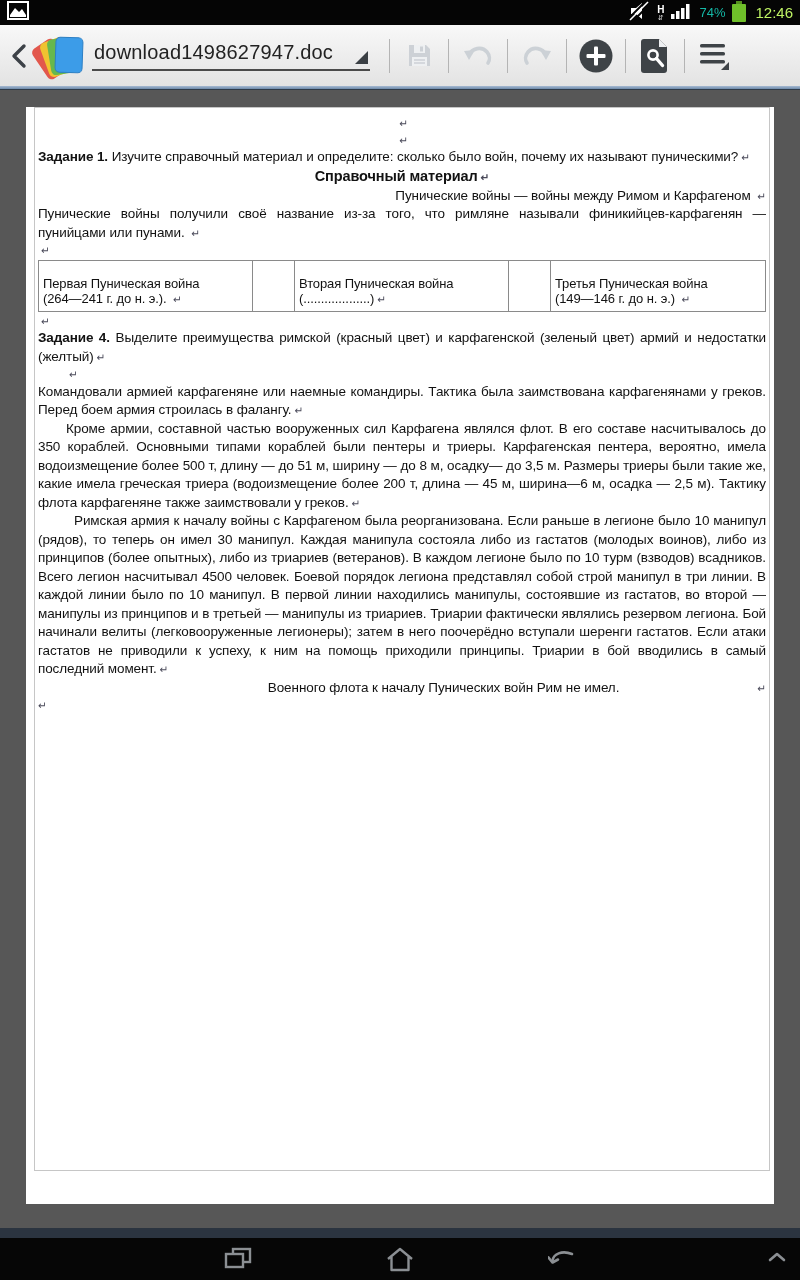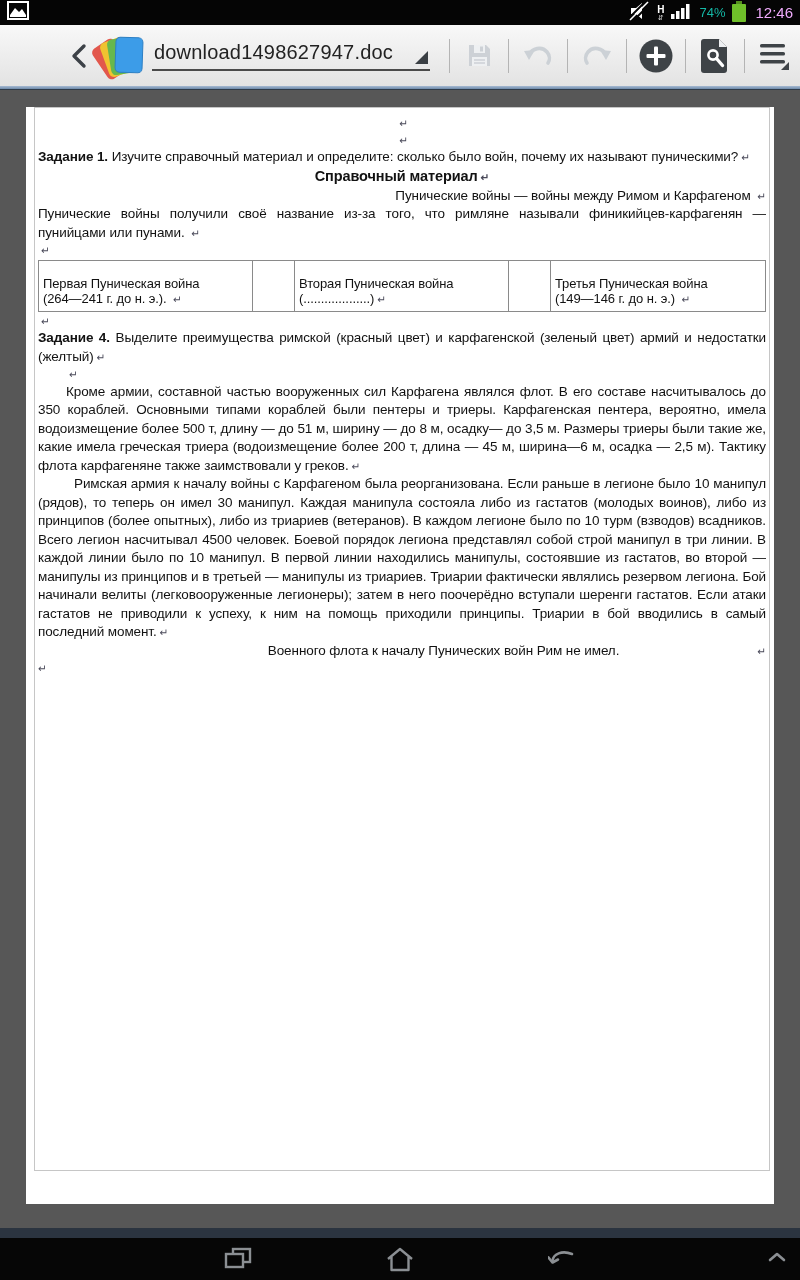--- a/index.html
+++ b/index.html
@@ -4,29 +4,29 @@
 <style>
   * { margin:0; padding:0; box-sizing:border-box; }
   html,body { width:800px; height:1280px; background:#000; overflow:hidden; }
   body { font-family:"Liberation Sans", sans-serif; }
   .screen { width:800px; height:1280px; position:relative; }
 
   
   .status-bar { height:25px; background:#050505; display:flex; align-items:center; justify-content:space-between; padding:0 7px; }
   .sb-right { display:flex; align-items:center; gap:7px; }
   .sb-pct { color:#14b8a6; font-size:13px; }
-  .sb-time { color:#f0abfc; font-size:15px; margin-left:2px; }
+  .sb-time { color:#bef264; font-size:15px; margin-left:2px; }
   .h-ind { display:flex; flex-direction:column; align-items:center; line-height:1; color:#fff; }
   .h-ind .h-letter { font-size:10px; font-weight:bold; }
   .h-ind .h-arrows { font-size:7px; color:#cfcfcf; margin-top:-1px; }
   .bat { width:14px; height:18px; background:#6fbf2a; border-radius:1px; position:relative; margin-top:1px; }
   .bat::before { content:""; position:absolute; top:-3px; left:4px; width:6px; height:3px; background:#55901f; }
 
   
-  .toolbar { height:61px; background:linear-gradient(#f8f8f8,#e3e3e3); display:flex; align-items:center; padding:4px 6px;justify-content:flex-end; }
+  .toolbar { height:61px; background:linear-gradient(#f8f8f8,#e3e3e3); display:flex; align-items:center; padding:4px 6px; }
   .blue-strip { height:4px; background:linear-gradient(#a7bbd3,#6d89a9); border-bottom:1px solid #2e3a48; }
   .tb-back { padding:8px 6px 8px 4px; cursor:pointer; display:flex; align-items:center; }
   .app-icon { width:50px; height:48px; position:relative; margin:0 6px 0 2px; }
   .sheet { position:absolute; width:26px; height:36px; border-radius:5px; top:6px; left:12px; }
   .sheet.red    { background:#e2574c; transform:rotate(-34deg); left:2px;  top:9px; }
   .sheet.yellow { background:#f0c330; transform:rotate(-20deg); left:8px;  top:7px; }
   .sheet.green  { background:#66b84e; transform:rotate(-9deg);  left:13px; top:6px; }
   .sheet.blue   { background:#3c9ce8; transform:rotate(2deg);   left:19px; top:5px; width:28px; border:1px solid #2d7fc4; }
   .file-select { display:flex; align-items:flex-end; border-bottom:2px solid #4a4a4a; padding:0 2px 5px 2px; margin-right:10px; cursor:pointer; }
   .filename { font-size:20px; color:#222; letter-spacing:0.2px; white-space:nowrap; }
@@ -206,20 +206,21 @@
           </tr>
         </tbody>
           </table>
 
         <div class="pline"><span class="pil">↵</span></div>
 
         <div class="para"><b>Задание 4.</b> <span>Выделите  преимущества римской  (красный цвет) и карфагенской (зеленый цвет) армий и недостатки (желтый)</span><span class="pil">↵</span></div>
 
         <div class="pline ind"><span class="pil">↵</span></div>
 
+        <div class="para"><span>Командовали армией карфагеняне или наемные командиры. Тактика была заимствована карфагенянами у греков. Перед боем армия строилась в фалангу.</span><span class="pil">↵</span></div>
 
         <div class="para ind"><span>Кроме армии, составной частью вооруженных сил Карфагена являлся флот. В его составе насчитывалось до 350 кораблей. Основными типами кораблей были пентеры и триеры. Карфагенская пентера, вероятно, имела водоизмещение более 500 т, длину — до 51 м, ширину — до 8 м, осадку— до 3,5 м. Размеры триеры были такие же, какие имела греческая триера (водоизмещение более 200 т, длина — 45 м, ширина—6 м, осадка — 2,5 м). Тактику флота карфагеняне также заимствовали у греков.</span><span class="pil">↵</span></div>
 
         <div class="para ind2"><span>Римская армия к началу войны с Карфагеном была реорганизована. Если раньше в легионе было 10 манипул (рядов), то теперь он имел 30 манипул. Каждая манипула состояла либо из гастатов (молодых воинов), либо из принципов (более опытных), либо из триариев (ветеранов). В каждом легионе было по 10 турм (взводов) всадников. Всего легион насчитывал 4500 человек. Боевой порядок легиона представлял собой строй манипул в три линии. В каждой линии было по 10 манипул. В первой линии находились манипулы, состоявшие из гастатов, во второй — манипулы из принципов и в третьей — манипулы из триариев. Триарии фактически являлись резервом легиона. Бой начинали велиты (легковооруженные легионеры); затем в него поочерёдно вступали шеренги гастатов. Если атаки гастатов не приводили к успеху, к ним на помощь приходили принципы. Триарии в бой вводились в самый последний момент.</span><span class="pil">↵</span></div>
 
         <div class="para left ind"><span>Военного флота к началу Пунических войн Рим не имел.</span><span class="pil gap-pil">↵</span></div>
 
         <div class="pline"><span class="pil" style="padding-left:0">↵</span></div>
 
       </div>

